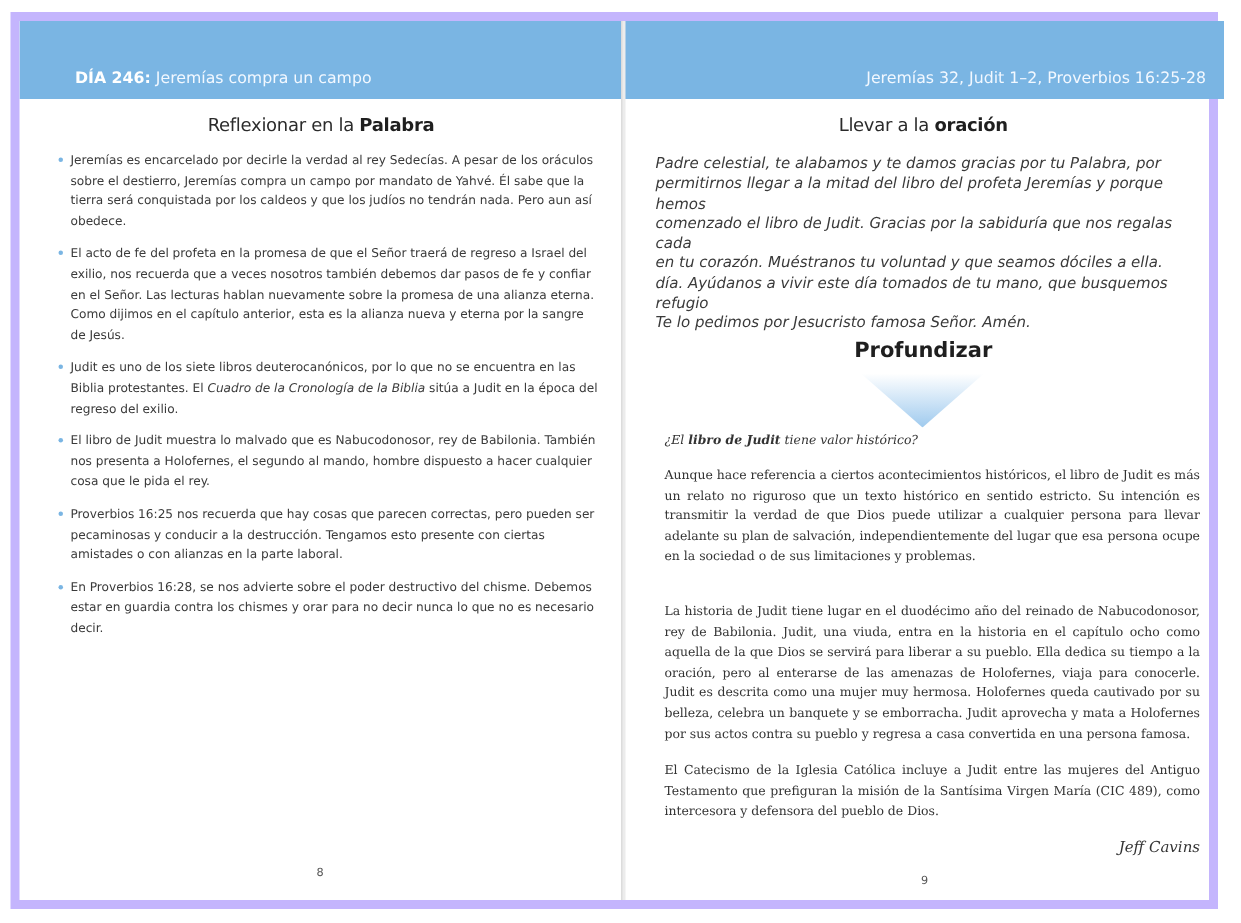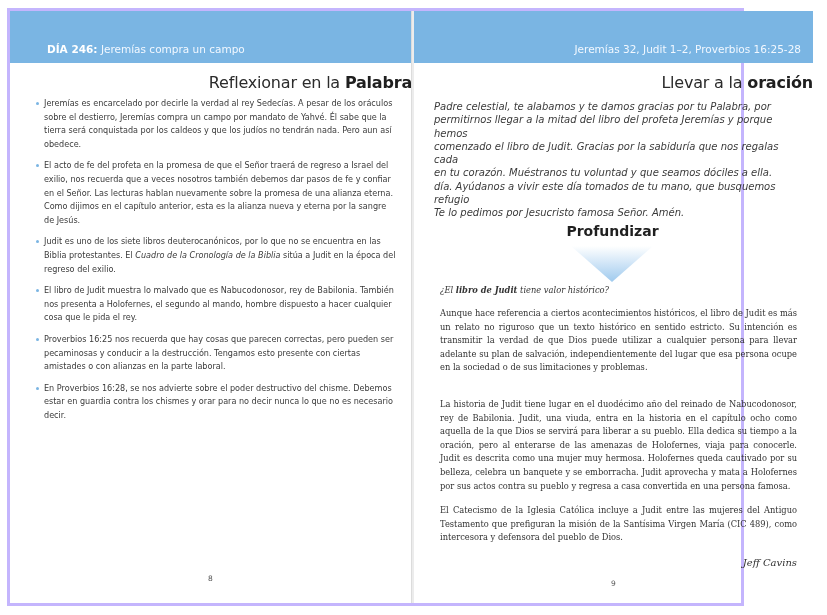--- a/index.html
+++ b/index.html
@@ -1,39 +1,39 @@
 <!DOCTYPE html>
 <html><head>
 <meta charset="utf-8">
 <style>
   html, body { margin:0; padding:0; }
   body {
     width:827px; height:615px; background:#ffffff; position:relative; overflow:hidden;
     font-family:"Liberation Sans", sans-serif; color:#333;
   }
   .spread {
-    position:absolute; left:7px; top:8px; width:737px; height:598px;
-    border:3px solid #c4b5fd; background:#fff; box-sizing:border-box;
+    position:absolute; left:7px; top:8px; width:805px; height:598px;
+    border:6px solid #c4b5fd; background:#fff; box-sizing:border-box;
   }
   .page { position:absolute; top:0; height:100%; overflow:hidden; }
   .page.left { left:0; width:402px; }
   .page.right { left:402px; width:401px; }
   .spine { position:absolute; left:401px; top:0; width:3px; height:100%; background:#ececec; border-left:1px solid #dcdcdc; box-sizing:border-box; z-index:2; }
   .header-band { position:absolute; left:0; right:0; top:0; height:52px; background:#7ab5e3; }
   .header-text {
     position:absolute; bottom:8px; font-size:10.5px; color:#f2f8ff; white-space:nowrap;
     font-family:"DejaVu Sans", sans-serif;
   }
   .page.left .header-text { left:37px; }
   .page.right .header-text { right:12px; }
   .header-text b { font-weight:bold; color:#ffffff; }
 
   .section-title {
-    position:absolute; left:0; right:0; text-align:right;
-    font-family:"DejaVu Sans", sans-serif; font-size:16px; color:#2b2b2b; font-weight:normal; letter-spacing:-0.2px;
+    position:absolute; left:0; right:0; text-align:center;
+    font-family:"DejaVu Sans", sans-serif; font-size:12px; color:#2b2b2b; font-weight:normal; letter-spacing:-0.2px;
   }
   .section-title b { font-weight:bold; color:#1f1f1f; }
   .page.left .section-title { top:62px; }
   .page.right .section-title { top:62px; }
 
   ul.bullets {
     position:absolute; left:26px; right:14px; top:86px; margin:0; padding:0; list-style:none;
     font-family:"DejaVu Sans", sans-serif; font-size:8.1px; line-height:13.6px; color:#3a3a3a;
   }
   ul.bullets li { position:relative; padding-left:8px; margin-bottom:8px; }

